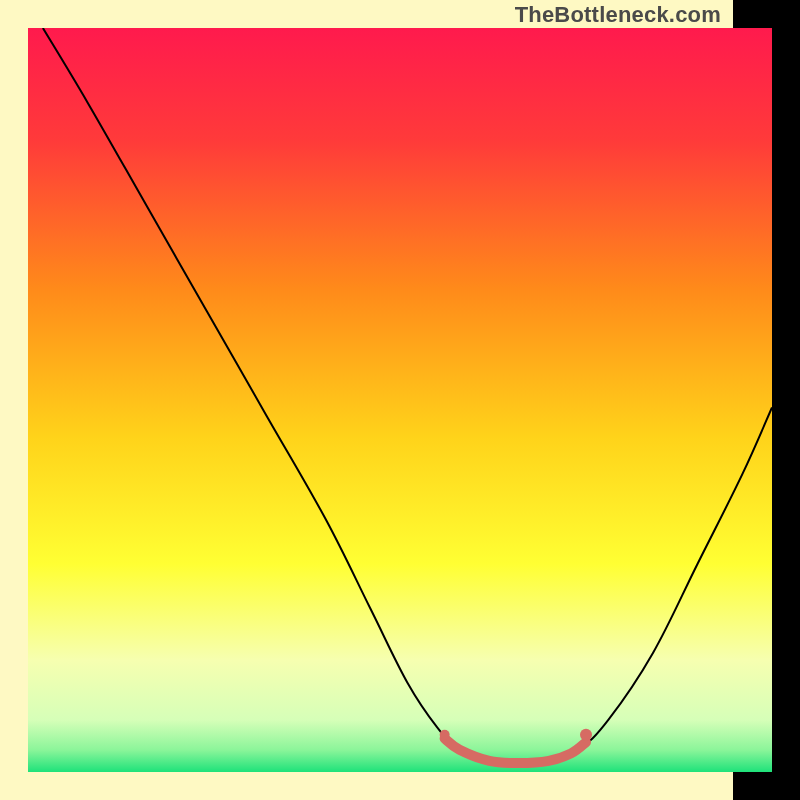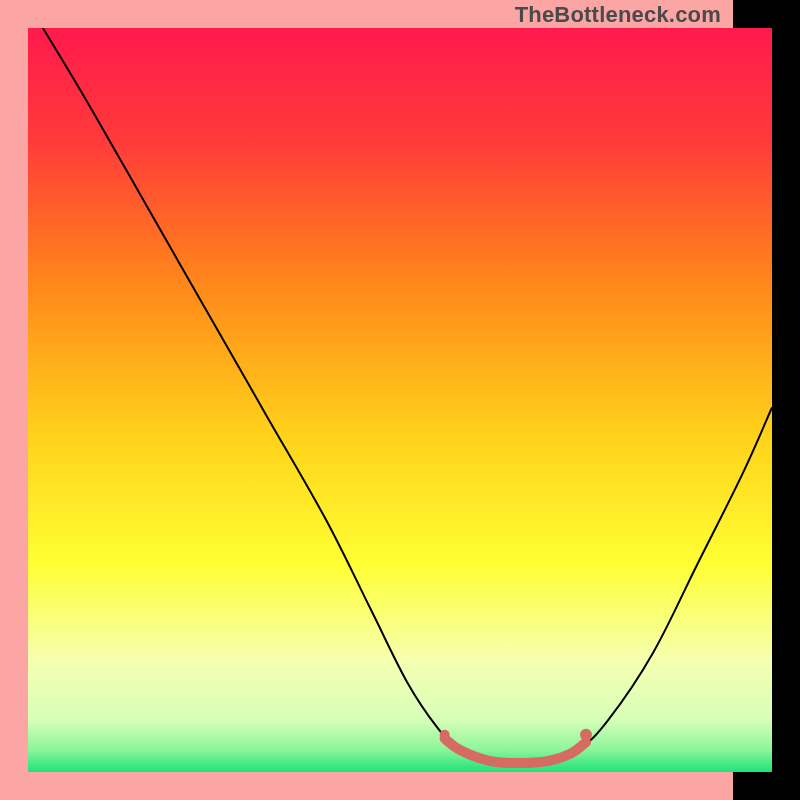--- a/index.html
+++ b/index.html
@@ -8,21 +8,21 @@
     width: 800px;
     height: 800px;
     background: #000;
     overflow: hidden;
     font-family: Arial, Helvetica, sans-serif;
   }
   .outer {
     position: relative;
     width: 733px;
     height: 800px;
-    background: #fca5a5;
+    background: #fef9c3;
     text-align: center;
   }
   .watermark {
     position: absolute;
     top: 2px;
     right: 12px;
     font-size: 22px;
     font-weight: bold;
     color: #4a4a4a;
     letter-spacing: 0.2px;

